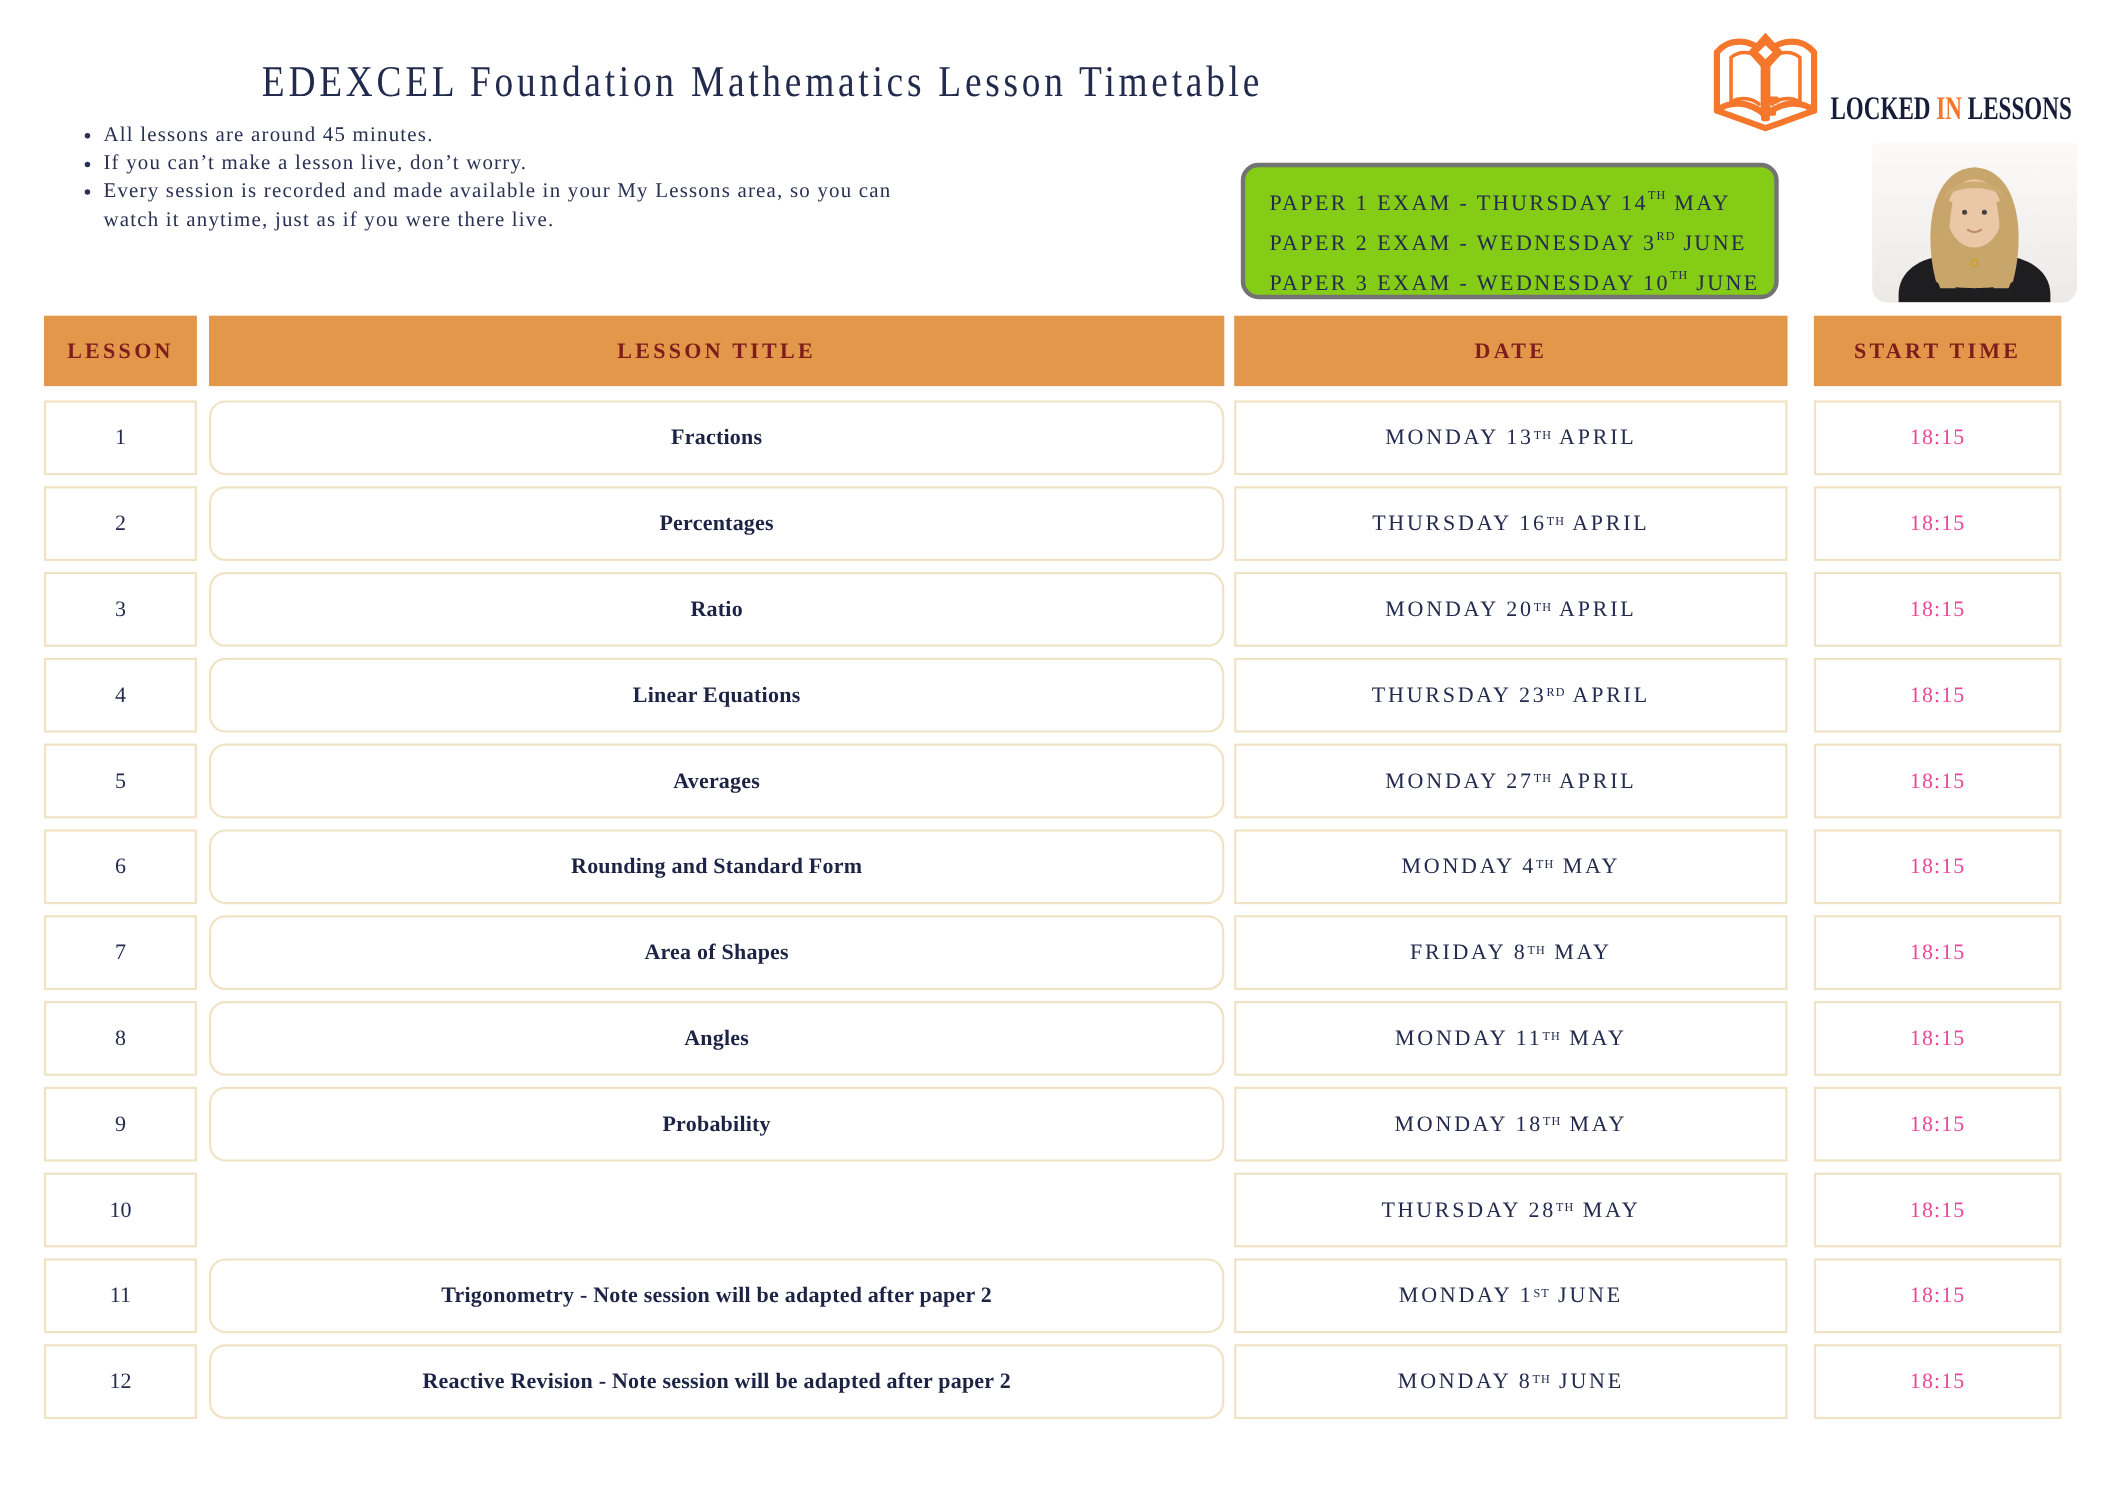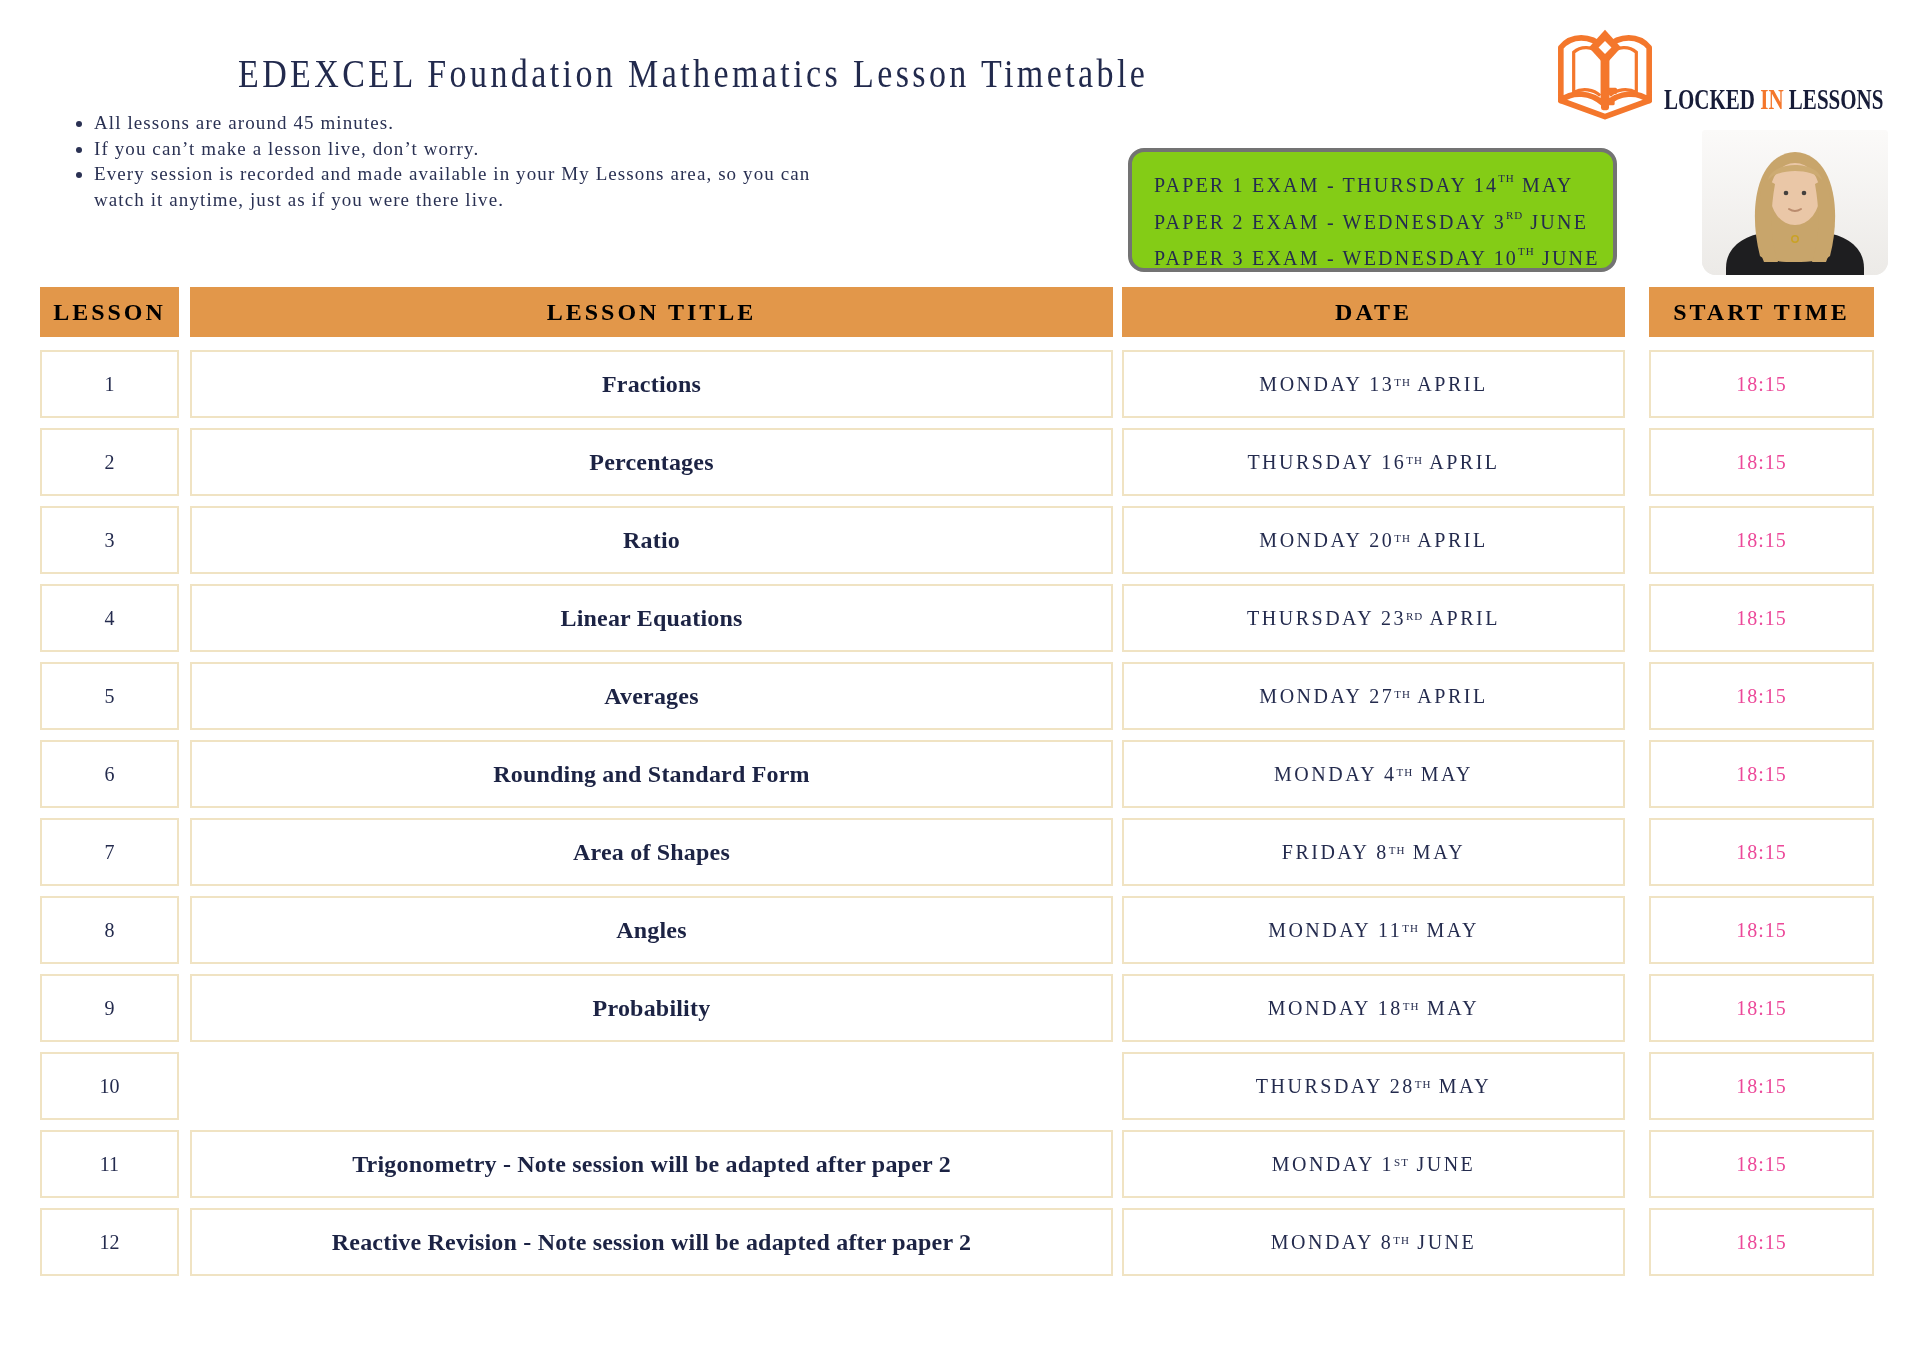--- a/index.html
+++ b/index.html
@@ -48,32 +48,32 @@
   }
 
   
   .lesson-table{position:absolute;left:40px;top:287px;width:1834px;}
   .grid-cols{
     display:grid;
     grid-template-columns:139px 11px 923px 9px 503px 24px 225px;
   }
   .c1{grid-column:1;} .c2{grid-column:3;} .c3{grid-column:5;} .c4{grid-column:7;}
   .th{
-    height:50px;background:#E2974A;color:#000000;
+    height:64px;background:#E2974A;color:#7f1d1d;
     display:flex;align-items:center;justify-content:center;
-    font-weight:bold;font-size:24px;letter-spacing:3px;
+    font-weight:bold;font-size:20px;letter-spacing:3px;
   }
   .tbody{display:flex;flex-direction:column;row-gap:10px;margin-top:13px;}
   .trow{height:68px;}
   .cell{
     background:#ffffff;border:2px solid #F0E3C3;box-sizing:border-box;
     display:flex;align-items:center;justify-content:center;height:68px;
   }
   .lesson-cell{font-size:20px;color:#242B4E;}
-  .title-cell{font-weight:bold;font-size:24px;color:#1C2344;letter-spacing:.2px;}
+  .title-cell{font-weight:bold;font-size:20px;color:#1C2344;letter-spacing:.2px;border-radius:15px;}
   .date-cell{font-size:20px;letter-spacing:2.5px;color:#242B4E;white-space:pre;}
   .time-cell{font-size:20px;letter-spacing:1px;color:#ec4899;}
 </style>
 </head>
 <body>
 
 <div class="page">
 
   <div class="main-title">EDEXCEL Foundation Mathematics Lesson Timetable</div>
 

